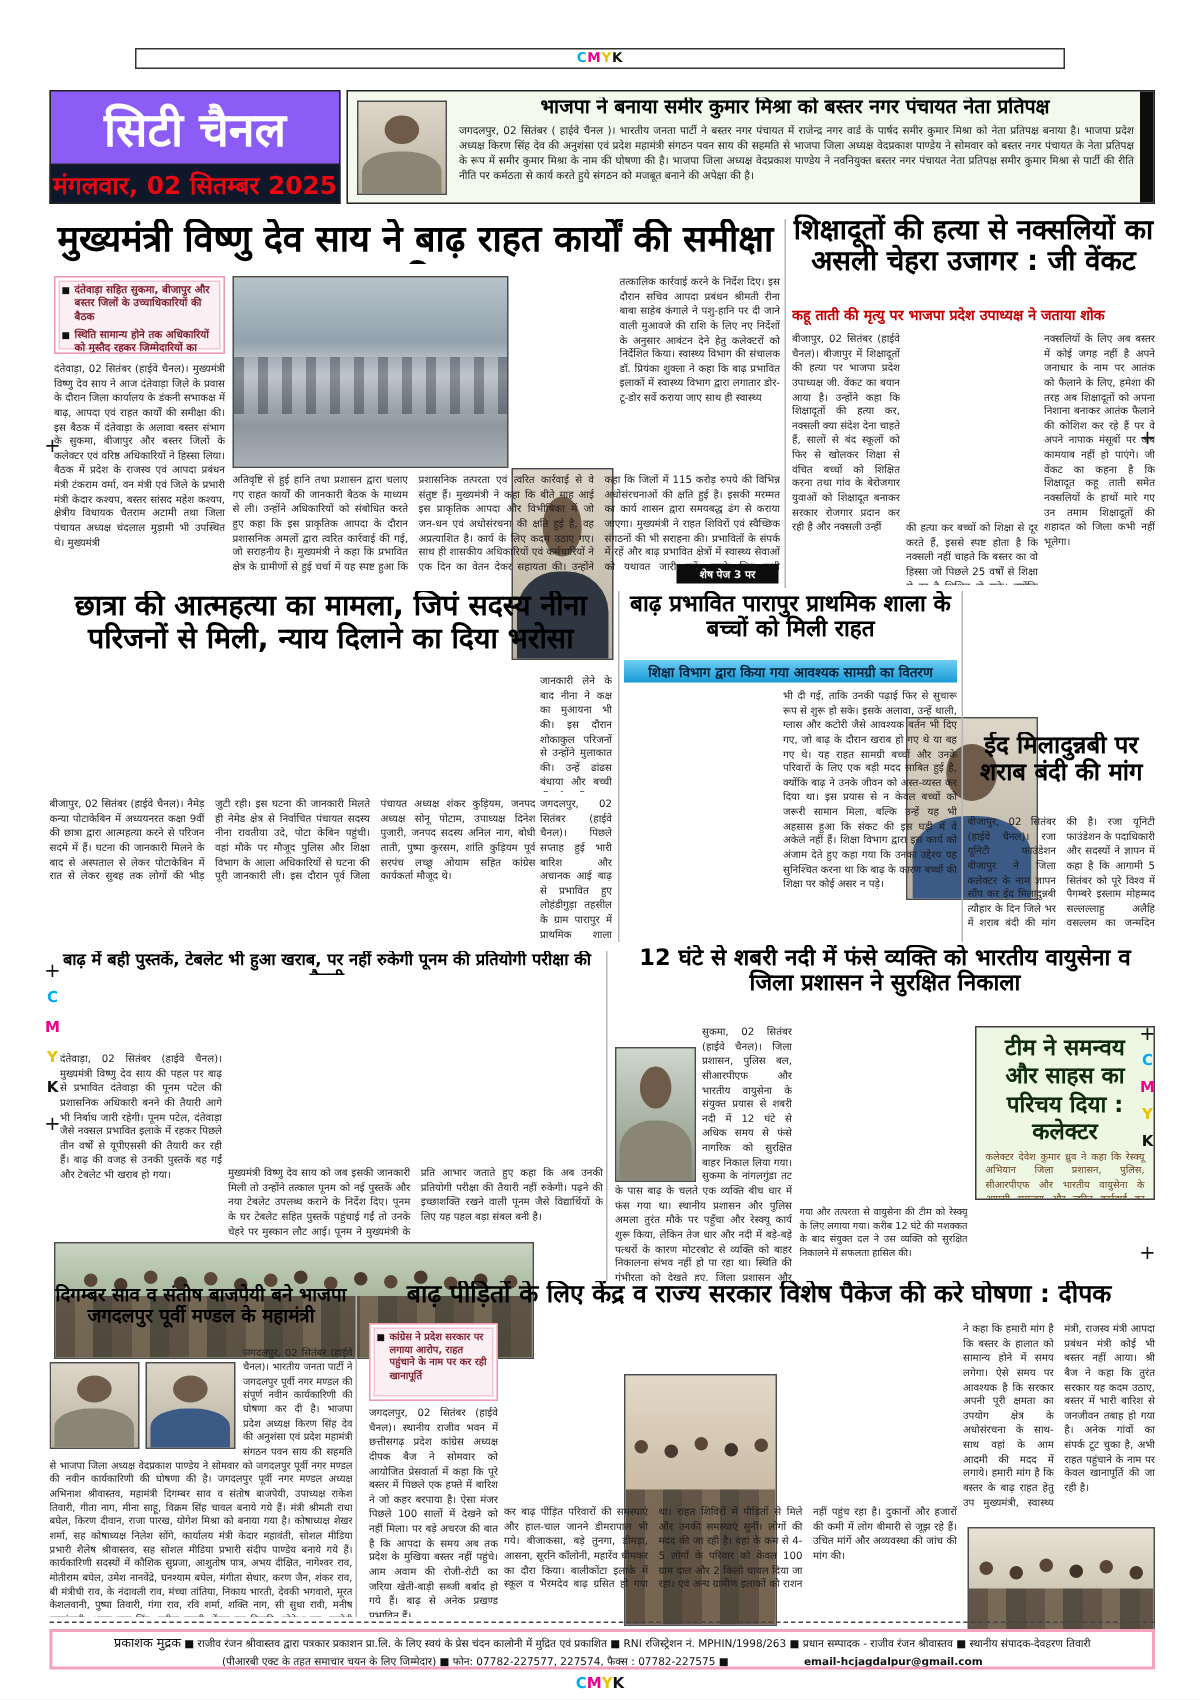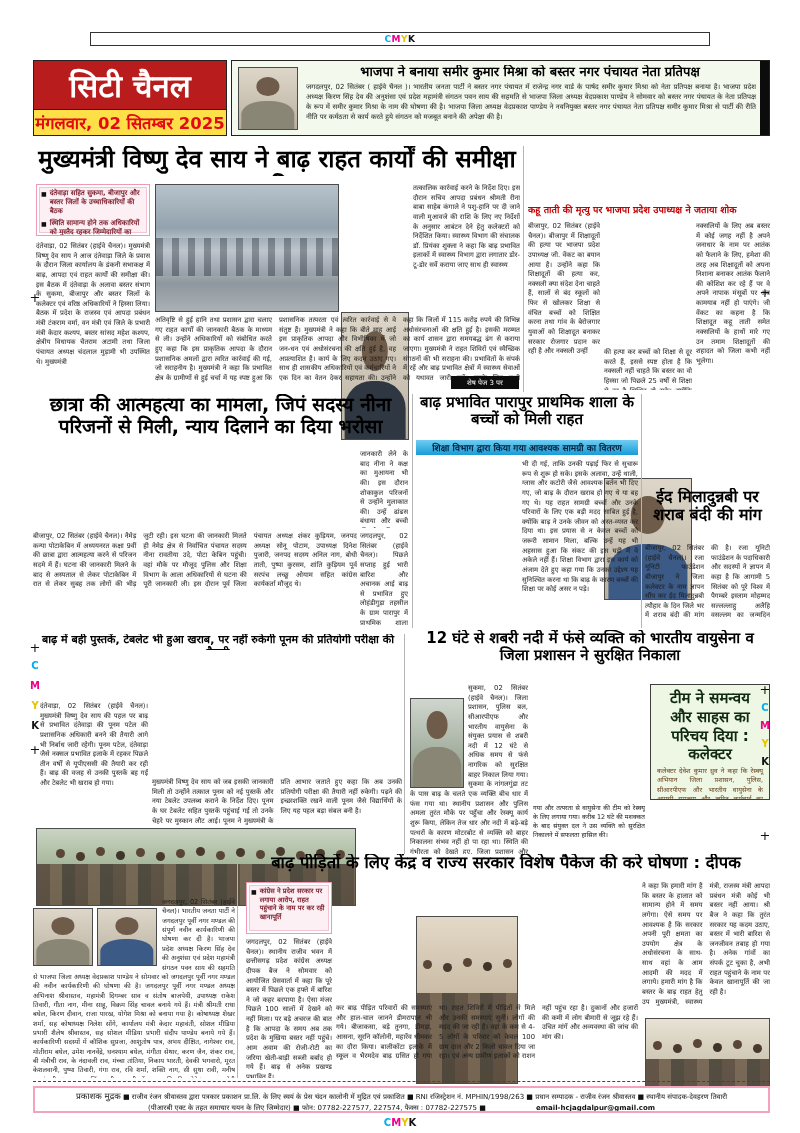--- a/index.html
+++ b/index.html
@@ -8,43 +8,43 @@
   .abs{position:absolute;box-sizing:border-box;}
   .body-text{font-size:6.8px;line-height:1.42;text-align:justify;color:#1c1c1c;overflow:hidden;}
   .cols-2{column-count:2;column-gap:7px;}
   .cols-3{column-count:3;column-gap:7px;}
   .headline{font-weight:bold;color:#000;text-align:center;line-height:1.15;overflow:hidden;}
   .kicker{color:#c40000;font-weight:bold;overflow:hidden;}
   .photo{border:1px solid #4b4b4b;overflow:hidden;position:relative;}
   .vrule{width:1px;background:#b5b5b5;}
   .hdash{border-top:1.5px dashed #444;}
   
-  .mast-title{background:#b91c1c;border:1px solid #222;color:#fff;font-weight:bold;
+  .mast-title{background:#8b5cf6;border:1px solid #222;color:#fff;font-weight:bold;
               display:flex;align-items:center;justify-content:center;font-size:31px;}
-  .mast-date{background:#fde047;border:1px solid #222;border-top:none;color:#e50914;font-weight:bold;
+  .mast-date{background:#0f172a;border:1px solid #222;border-top:none;color:#e50914;font-weight:bold;
              display:flex;align-items:center;justify-content:center;font-size:16.5px;}
   .mast-lead{background:#f4f9ee;border:1px solid #222;}
   .ml-bar{position:absolute;right:0;top:0;bottom:0;width:9px;background:#0c0c0c;}
   
   .cmyk-bar{border:1px solid #333;background:#fff;display:flex;align-items:center;justify-content:center;
             font-weight:bold;font-size:9px;letter-spacing:.5px;}
   .cmyk-bot{display:flex;align-items:center;justify-content:center;font-weight:bold;font-size:10px;}
   .c-c{color:#00aeef}.c-m{color:#ec008c}.c-y{color:#e8c400}.c-k{color:#111}
   
   .bulletbox{border:1px solid #ef9ab3;box-shadow:0 0 0 2px #fff inset,0 0 0 3px #f3c4d2 inset;
              background:#fdf0f4;padding:4px 4px 2px 4px;overflow:hidden;}
   .bullet-item{display:flex;gap:3px;font-size:6.9px;font-weight:bold;color:#7d1f2e;
                line-height:1.3;text-align:left;margin-bottom:3px;}
   .bullet-sq{color:#111;font-size:6px;line-height:1.5;}
   .bluebar{background:linear-gradient(#6fcdf2,#189bd7);color:#06233f;font-weight:bold;
            display:flex;align-items:center;justify-content:center;font-size:9px;overflow:hidden;}
   .greenbox{background:#edf7e3;border:1px solid #3f3f3f;padding:4px 6px;overflow:hidden;}
   .gb-title{font-weight:bold;font-size:15px;text-align:center;line-height:1.25;color:#102a10;margin-bottom:3px;}
   .gb-body{font-size:6.5px;line-height:1.45;text-align:justify;color:#6b4423;}
-  .tag{background:#0d0d0d;color:#fff;font-size:7px;font-weight:normal;display:flex;
+  .tag{background:#0d0d0d;color:#fff;font-size:7px;font-weight:bold;display:flex;
        align-items:center;justify-content:center;}
   .caption{font-size:6.4px;line-height:1.4;text-align:justify;color:#222;overflow:hidden;}
   
   .footer{border:2px solid #f4a3bf;background:#fff;text-align:center;padding:2px 6px;overflow:hidden;}
   .f-line{font-size:7px;line-height:1.5;color:#111;}
   .f-label{font-weight:normal;font-size:8.5px;}
   .f-bold{font-weight:bold;margin-left:48px;}
   
   .reg{font-weight:bold;font-size:10px;width:14px;text-align:center;}
   .reg-plus{font-size:13px;color:#111;font-weight:normal;}
@@ -112,20 +112,21 @@
 
   <div class="abs body-text" style="left:36px;top:242px;width:114px;height:148px;">दंतेवाड़ा, 02 सितंबर (हाईवे चैनल)। मुख्यमंत्री विष्णु देव साय ने आज दंतेवाड़ा जिले के प्रवास के दौरान जिला कार्यालय के डंकनी सभाकक्ष में बाढ़, आपदा एवं राहत कार्यों की समीक्षा की। इस बैठक में दंतेवाड़ा के अलावा बस्तर संभाग के सुकमा, बीजापुर और बस्तर जिलों के कलेक्टर एवं वरिष्ठ अधिकारियों ने हिस्सा लिया। बैठक में प्रदेश के राजस्व एवं आपदा प्रबंधन मंत्री टंकराम वर्मा, वन मंत्री एवं जिले के प्रभारी मंत्री केदार कश्यप, बस्तर सांसद महेश कश्यप, क्षेत्रीय विधायक चैतराम अटामी तथा जिला पंचायत अध्यक्ष चंदलाल मुड़ामी भी उपस्थित थे। मुख्यमंत्री</div>
   <div class="abs photo ph-meeting" style="left:155px;top:184px;width:184px;height:128px;"></div>
   <div class="abs photo sil sil-dark" style="left:341px;top:184px;width:68px;height:128px;"></div>
   <div class="abs body-text" style="left:413px;top:184px;width:107px;height:128px;">तत्कालिक कार्रवाई करने के निर्देश दिए। इस दौरान सचिव आपदा प्रबंधन श्रीमती रीना बाबा साहेब कंगाले ने पशु-हानि पर दी जाने वाली मुआवजे की राशि के लिए नए निर्देशों के अनुसार आबंटन देने हेतु कलेक्टरों को निर्देशित किया। स्वास्थ्य विभाग की संचालक डॉ. प्रियंका शुक्ला ने कहा कि बाढ़ प्रभावित इलाकों में स्वास्थ्य विभाग द्वारा लगातार डोर-टू-डोर सर्वे कराया जाए साथ ही स्वास्थ्य</div>
   <div class="abs body-text cols-3" style="left:155px;top:316px;width:365px;height:74px;">अतिवृष्टि से हुई हानि तथा प्रशासन द्वारा चलाए गए राहत कार्यों की जानकारी बैठक के माध्यम से ली। उन्होंने अधिकारियों को संबोधित करते हुए कहा कि इस प्राकृतिक आपदा के दौरान प्रशासनिक अमलों द्वारा त्वरित कार्रवाई की गई, जो सराहनीय है। मुख्यमंत्री ने कहा कि प्रभावित क्षेत्र के ग्रामीणों से हुई चर्चा में यह स्पष्ट हुआ कि प्रशासनिक तत्परता एवं त्वरित कार्रवाई से वे संतुष्ट हैं। मुख्यमंत्री ने कहा कि बीते माह आई इस प्राकृतिक आपदा और विभीषिका में जो जन-धन एवं अधोसंरचना की क्षति हुई है, वह अप्रत्याशित है। कार्य के लिए कदम उठाए गए। साथ ही शासकीय अधिकारियों एवं कर्मचारियों ने एक दिन का वेतन देकर सहायता की। उन्होंने कहा कि जिलों में 115 करोड़ रुपये की विभिन्न अधोसंरचनाओं की क्षति हुई है। इसकी मरम्मत का कार्य शासन द्वारा समयबद्ध ढंग से कराया जाएगा। मुख्यमंत्री ने राहत शिविरों एवं स्वैच्छिक संगठनों की भी सराहना की। प्रभावितों के संपर्क में रहें और बाढ़ प्रभावित क्षेत्रों में स्वास्थ्य सेवाओं को यथावत जारी रखें। इसके लिए सभी अधिकारी मुस्तैद रहें तथा केंद्रीय कार्यालय को ब्रीफ करें। साथ ही केंसकल में राहत एवं स्वास्थ्य शिविर लगाए गए, राहत कार्यों की जमकर जानकारी दी। बैठक में अतिवृष्टि से प्रभावित सड़कों, पुल-पुलियों...</div>
   <div class="abs tag" style="left:451px;top:376px;width:68px;height:13px;">शेष पेज 3 पर</div>
 
   <div class="abs vrule" style="left:523px;top:146px;height:246px;"></div>
 
+  <div class="abs headline" style="left:528px;top:143px;width:242px;height:56px;font-size:18.5px;">शिक्षादूतों की हत्या से नक्सलियों का असली चेहरा उजागर : जी वेंकट</div>
   <div class="abs kicker" style="left:528px;top:203px;width:242px;height:14px;font-size:9.5px;">कहू ताती की मृत्यु पर भाजपा प्रदेश उपाध्यक्ष ने जताया शोक</div>
   <div class="abs body-text" style="left:528px;top:222px;width:72px;height:168px;">बीजापुर, 02 सितंबर (हाईवे चैनल)। बीजापुर में शिक्षादूतों की हत्या पर भाजपा प्रदेश उपाध्यक्ष जी. वेंकट का बयान आया है। उन्होंने कहा कि शिक्षादूतों की हत्या कर, नक्सली क्या संदेश देना चाहते हैं, सालों से बंद स्कूलों को फिर से खोलकर शिक्षा से वंचित बच्चों को शिक्षित करना तथा गांव के बेरोजगार युवाओं को शिक्षादूत बनाकर सरकार रोजगार प्रदान कर रही है और नक्सली उन्हीं</div>
   <div class="abs photo sil sil-blue" style="left:604px;top:222px;width:88px;height:122px;"></div>
   <div class="abs body-text" style="left:604px;top:348px;width:88px;height:42px;">की हत्या कर बच्चों को शिक्षा से दूर करते हैं, इससे स्पष्ट होता है कि नक्सली नहीं चाहते कि बस्तर का वो हिस्सा जो पिछले 25 वर्षों से शिक्षा से दूर है शिक्षित हो सके। क्योंकि नक्सली बस्तर के विकास विरोधी हैं।</div>
   <div class="abs body-text" style="left:696px;top:222px;width:74px;height:168px;">नक्सलियों के लिए अब बस्तर में कोई जगह नहीं है अपने जनाधार के नाम पर आतंक को फैलाने के लिए, हमेशा की तरह अब शिक्षादूतों को अपना निशाना बनाकर आतंक फैलाने की कोशिश कर रहे हैं पर वे अपने नापाक मंसूबों पर अब कामयाब नहीं हो पाएंगे। जी वेंकट का कहना है कि शिक्षादूत कहू ताती समेत नक्सलियों के हाथों मारे गए उन तमाम शिक्षादूतों की शहादत को जिला कभी नहीं भूलेगा।</div>
 
   <div class="abs headline" style="left:33px;top:394px;width:375px;height:52px;font-size:19px;">छात्रा की आत्महत्या का मामला, जिपं सदस्य नीना परिजनों से मिली, न्याय दिलाने का दिया भरोसा</div>
   <div class="abs photo ph-field grp" style="left:36px;top:450px;width:320px;height:78px;"></div>
   <div class="abs body-text" style="left:360px;top:450px;width:48px;height:78px;">जानकारी लेने के बाद नीना ने कक्ष का मुआयना भी की। इस दौरान शोकाकुल परिजनों से उन्होंने मुलाकात की। उन्हें ढांढस बंधाया और बच्ची की मौत की घटना के साथ न्याय दिलाने में हर संभव सहयोग का भरोसा दिलाया।</div>
   <div class="abs body-text cols-3" style="left:33px;top:532px;width:324px;height:96px;">बीजापुर, 02 सितंबर (हाईवे चैनल)। नैमेड़ कन्या पोटाकेबिन में अध्ययनरत कक्षा 9वीं की छात्रा द्वारा आत्महत्या करने से परिजन सदमे में हैं। घटना की जानकारी मिलने के बाद से अस्पताल से लेकर पोटाकेबिन में रात से लेकर सुबह तक लोगों की भीड़ जुटी रही। इस घटना की जानकारी मिलते ही नेमेड क्षेत्र से निर्वाचित पंचायत सदस्य नीना रावतीया उदे, पोटा केबिन पहुंची। वहां मौके पर मौजूद पुलिस और शिक्षा विभाग के आला अधिकारियों से घटना की पूरी जानकारी ली। इस दौरान पूर्व जिला पंचायत अध्यक्ष शंकर कुड़ियम, जनपद अध्यक्ष सोनू पोटाम, उपाध्यक्ष दिनेश पुजारी, जनपद सदस्य अनिल नाग, बोधी ताती, पुष्पा कुरसम, शांति कुड़ियम पूर्व सरपंच लच्छू ओयाम सहित कांग्रेस कार्यकर्ता मौजूद थे।</div>
@@ -158,20 +159,21 @@
     <span class="photo ph-road sil" style="float:left;width:52px;height:88px;margin:14px 4px 2px 0;display:block;position:relative;"></span>
     <span>सुकमा, 02 सितंबर (हाईवे चैनल)। जिला प्रशासन, पुलिस बल, सीआरपीएफ और भारतीय वायुसेना के संयुक्त प्रयास से शबरी नदी में 12 घंटे से अधिक समय से फंसे नागरिक को सुरक्षित बाहर निकाल लिया गया। सुकमा के नांगलगुंडा तट के पास बाढ़ के चलते एक व्यक्ति बीच धार में फंस गया था। स्थानीय प्रशासन और पुलिस अमला तुरंत मौके पर पहुँचा और रेस्क्यू कार्य शुरू किया, लेकिन तेज धार और नदी में बड़े-बड़े पत्थरों के कारण मोटरबोट से व्यक्ति को बाहर निकालना संभव नहीं हो पा रहा था। स्थिति की गंभीरता को देखते हुए, जिला प्रशासन और भारतीय वायुसेना ने ड्रोन की मदद से फंसे व्यक्ति का लोकेशन ट्रेस किया</span>
   </div>
 
   <div class="abs caption" style="left:533px;top:804px;width:112px;height:50px;">गया और तत्परता से वायुसेना की टीम को रेस्क्यू के लिए लगाया गया। करीब 12 घंटे की मशक्कत के बाद संयुक्त दल ने उस व्यक्ति को सुरक्षित निकालने में सफलता हासिल की।</div>
   <div class="abs greenbox" style="left:650px;top:684px;width:120px;height:116px;">
     <div class="gb-title">टीम ने समन्वय और साहस का परिचय दिया : कलेक्टर</div>
     <div class="gb-body">कलेक्टर देवेश कुमार ध्रुव ने कहा कि रेस्क्यू अभियान जिला प्रशासन, पुलिस, सीआरपीएफ और भारतीय वायुसेना के आपसी समन्वय और त्वरित कार्रवाई का परिणाम है। उन्होंने कहा कि फंसे हुए व्यक्ति को सकुशल बाहर निकाला गया। इस पूरे रेस्क्यू अभियान में जिला प्रशासन सुकमा, पुलिस बल, सीआरपीएफ और भारतीय वायुसेना की टीम ने समन्वय और साहस का परिचय दिया।</div>
   </div>
 
+  <div class="abs headline" style="left:33px;top:856px;width:202px;height:38px;font-size:12.5px;">दिगम्बर साव व संतोष बाजपेयी बने भाजपा जगदलपुर पूर्वी मण्डल के महामंत्री</div>
   <div class="abs body-text" style="left:33px;top:898px;width:202px;height:180px;font-size:6.6px;">
     <span style="float:left;width:124px;height:58px;margin:10px 5px 2px 0;display:flex;gap:4px;position:relative;">
       <span class="photo sil" style="flex:1;display:block;position:relative;"></span>
       <span class="photo sil sil-blue" style="flex:1;display:block;position:relative;"></span>
     </span>
     <span>जगदलपुर, 02 सितंबर (हाईवे चैनल)। भारतीय जनता पार्टी ने जगदलपुर पूर्वी नगर मण्डल की संपूर्ण नवीन कार्यकारिणी की घोषणा कर दी है। भाजपा प्रदेश अध्यक्ष किरण सिंह देव की अनुशंसा एवं प्रदेश महामंत्री संगठन पवन साय की सहमति से भाजपा जिला अध्यक्ष वेदप्रकाश पाण्डेय ने सोमवार को जगदलपुर पूर्वी नगर मण्डल की नवीन कार्यकारिणी की घोषणा की है। जगदलपुर पूर्वी नगर मण्डल अध्यक्ष अभिनाश श्रीवास्तव, महामंत्री दिगम्बर साव व संतोष बाजपेयी, उपाध्यक्ष राकेश तिवारी, गीता नाग, मीना साहू, विक्रम सिंह चावल बनाये गये हैं। मंत्री श्रीमती राधा बघेल, किरण दीवान, राजा पारख, योगेश मिश्रा को बनाया गया है। कोषाध्यक्ष शेखर शर्मा, सह कोषाध्यक्ष निलेश सोंगे, कार्यालय मंत्री केदार महावंती, सोशल मीडिया प्रभारी शैलेष श्रीवास्तव, सह सोशल मीडिया प्रभारी संदीप पाण्डेय बनाये गये हैं। कार्यकारिणी सदस्यों में कौशिक सुप्रजा, आशुतोष पात्र, अभय दीक्षित, नागेश्वर राव, मोतीराम बघेल, उमेश नानवेंद्रे, घनश्याम बघेल, मंगीता सेथार, करण जैन, शंकर राव, बी मंत्रीची राव, के नंदावली राव, मंच्चा तांतिया, निकाय भारती, देवकी भगवारो, मूरत केशलवानी, पुष्पा तिवारी, गंगा राव, रवि शर्मा, शक्ति नाग, सी सुधा रावी, मनीष मूलचंदानी, अजब पाल सिंह, पुनीता मुरानी, वेंकट राव तिक्की, लोकेश राव, झाबेडी महाराणा, प्रभात मौहन, रेखा नायक के नाम शामिल हैं।</span>
   </div>
 
   <div class="abs vrule" style="left:237px;top:856px;height:222px;"></div>
 

